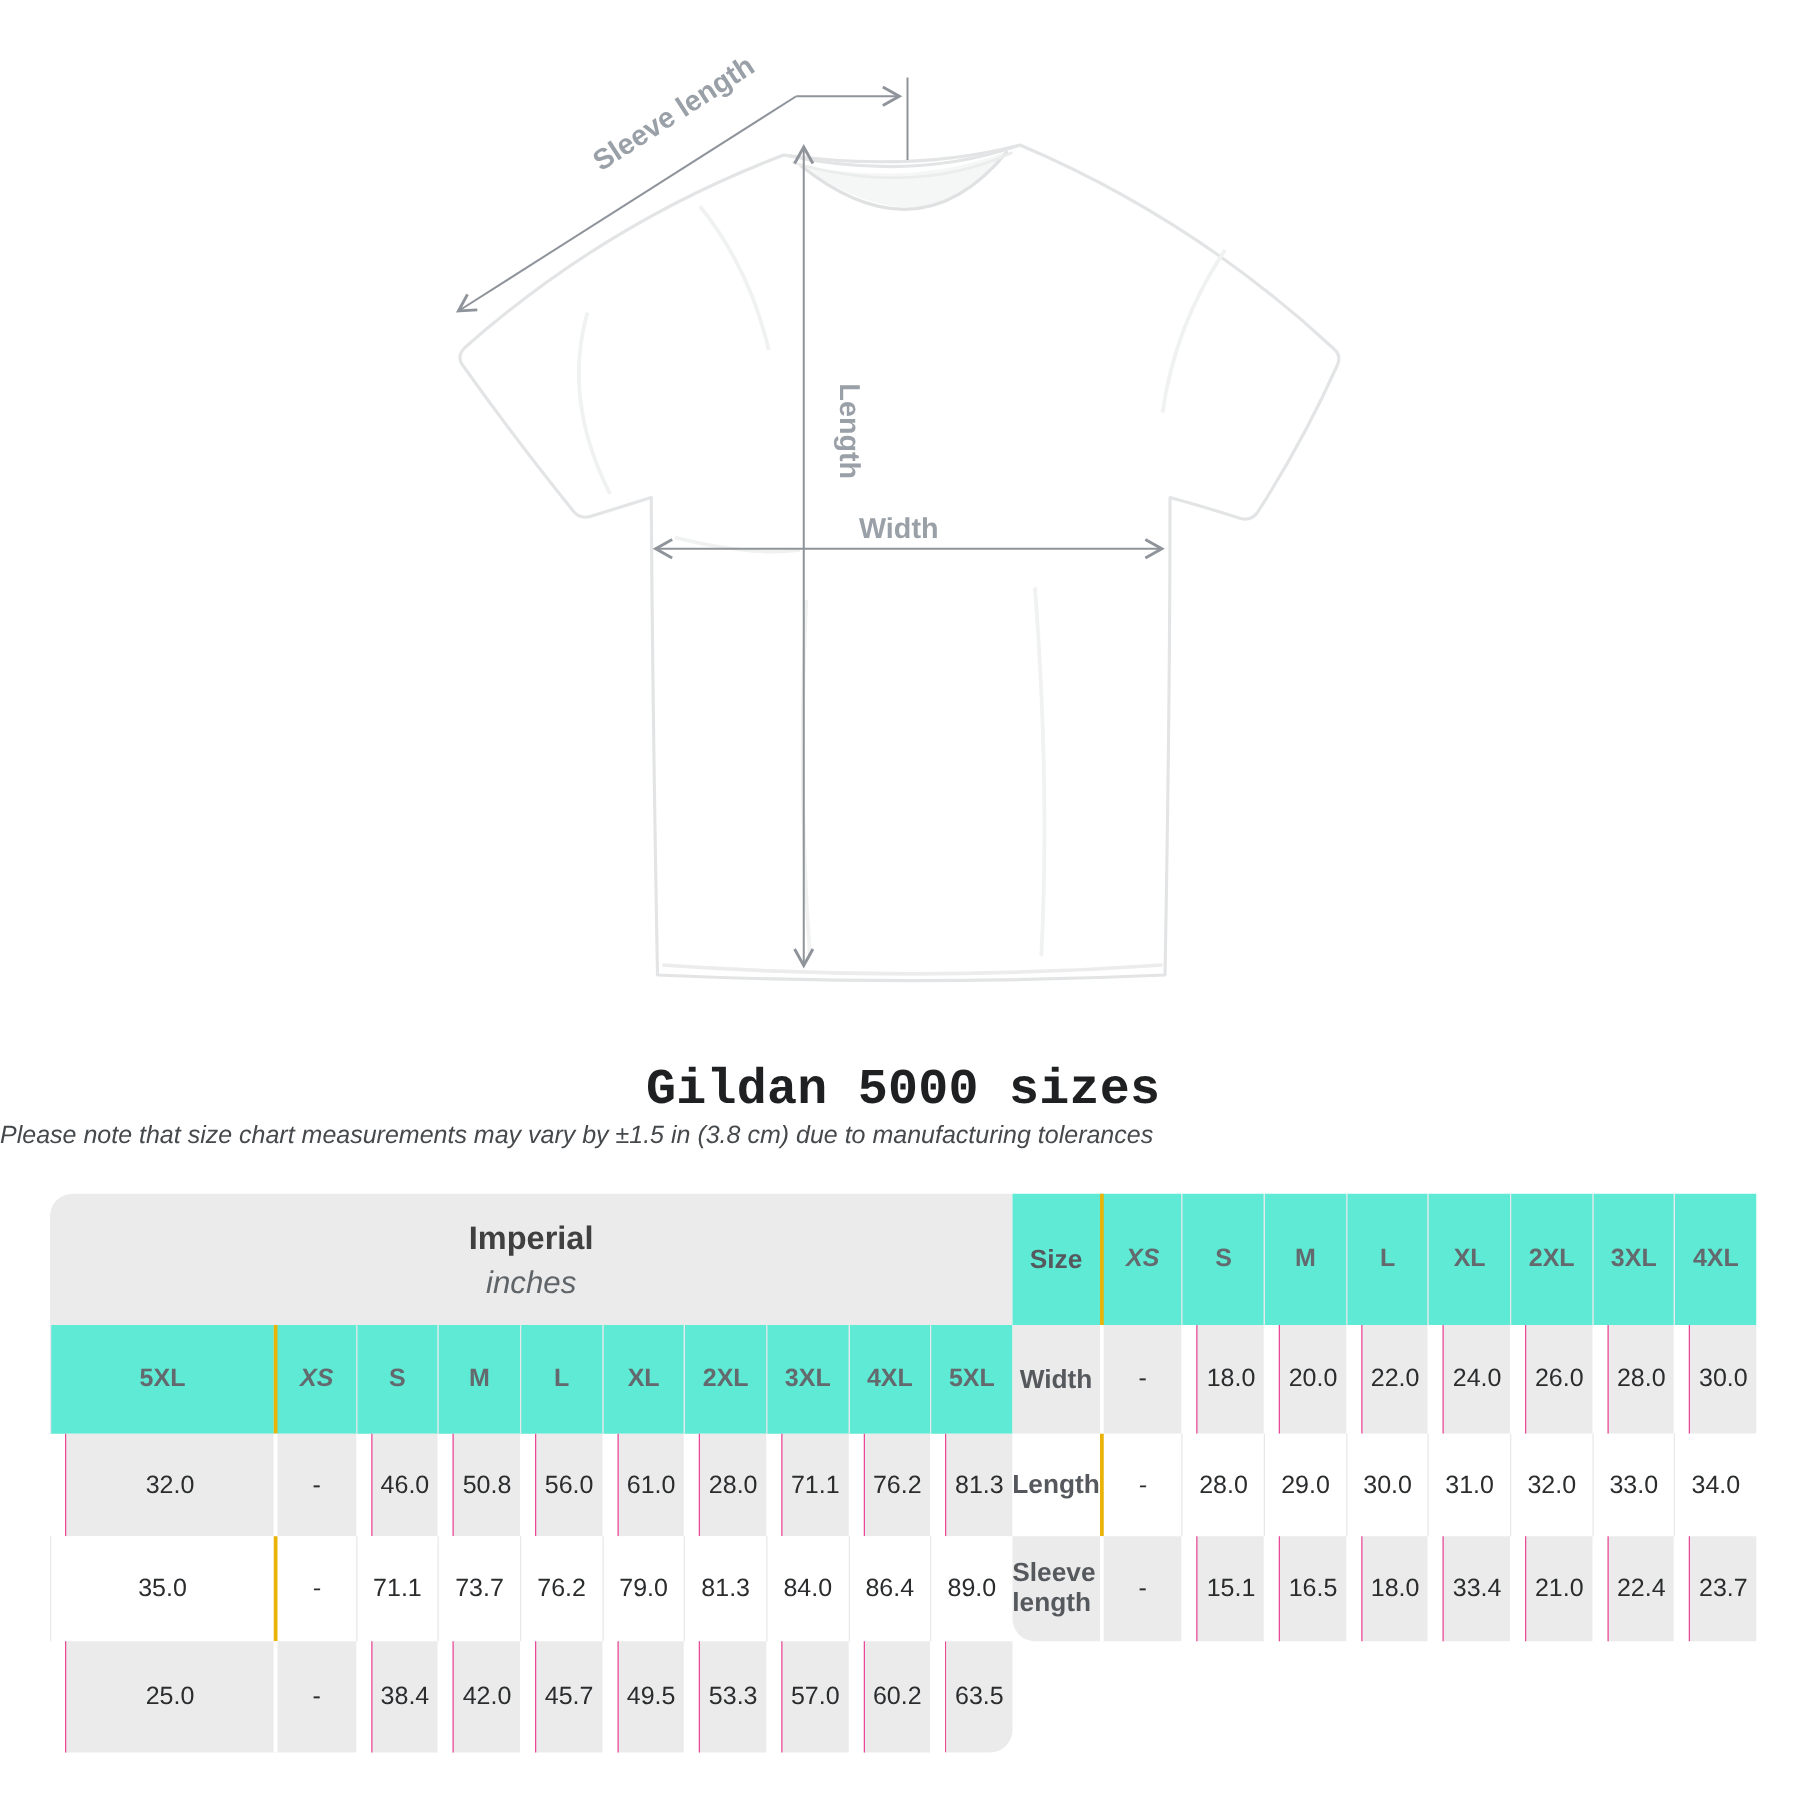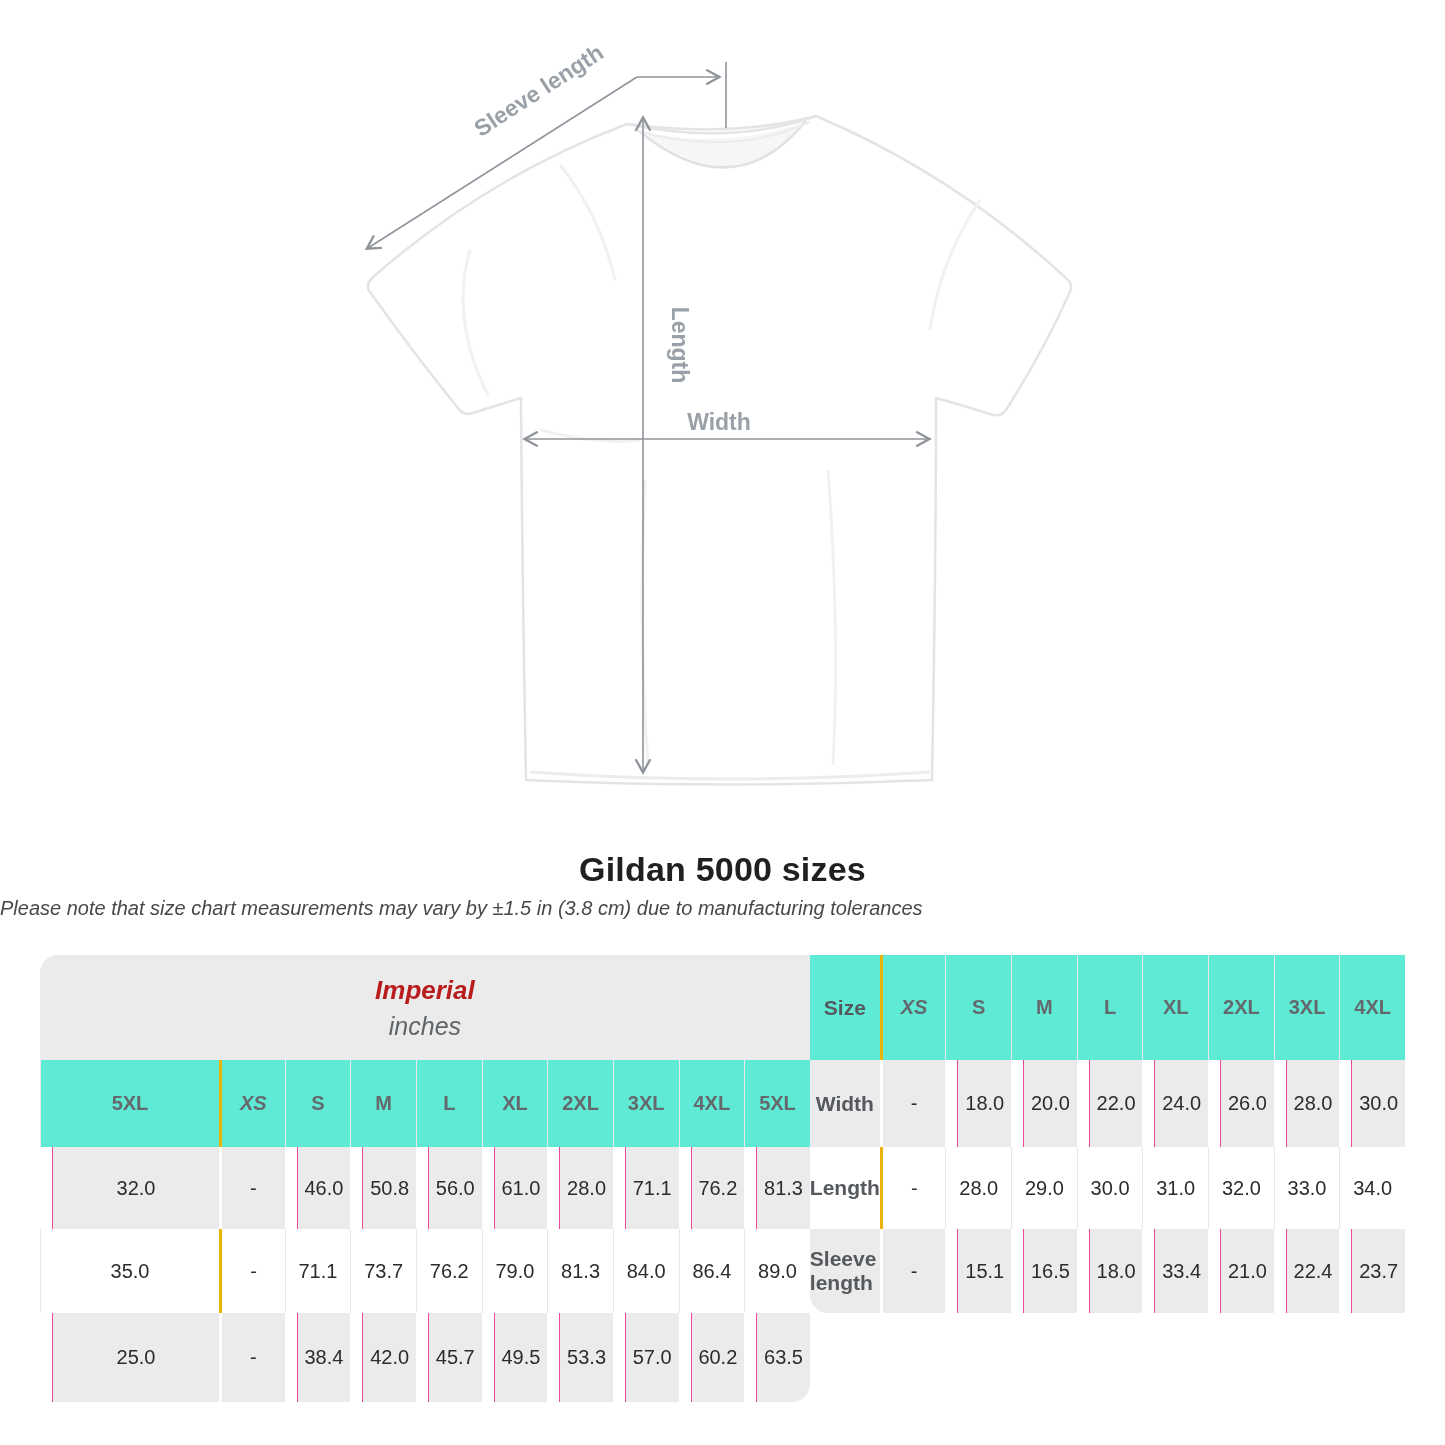--- a/index.html
+++ b/index.html
@@ -5,38 +5,38 @@
   html,body{margin:0;padding:0;background:#fff;}
   .page{
     position:relative;width:1445px;height:1445px;overflow:hidden;background:#ffffff;
     font-family:"Liberation Sans",sans-serif;
   }
   
   .diagram{position:absolute;left:0;top:0;width:1445px;height:845px;}
   
   .title{
     position:absolute;left:0;top:850px;width:1445px;text-align:center;
-    font-size:34px;font-weight:bold;color:#1f2022;letter-spacing:.2px;
+    font-size:40px;font-weight:bold;color:#1f2022;letter-spacing:.2px;font-family:Liberation Mono, monospace;
   }
   .subtitle{
     position:absolute;left:0;top:897px;width:1445px;text-align:left;
     font-size:20px;font-style:italic;color:#46494c;
   }
   
   .grid{
     position:absolute;left:40px;top:955px;width:1365px;height:447px;
     display:grid;
     grid-template-columns:179px repeat(18, 1fr);
     grid-template-rows:105px 87px 82px 84px 89px;
   }
   .cell{display:flex;align-items:center;justify-content:center;font-size:20px;color:#2a2c2e;}
   .band{background:#ebebeb;flex-direction:column;justify-content:center;gap:6px;}
   .band-left{grid-area:1/1/2/11;border-radius:18px 0 0 0;}
   .band-right{grid-area:1/11/2/20;border-radius:0 18px 0 0;}
-  .gname{font-size:26px;font-weight:bold;font-style:italic;color:#b91c1c;}
+  .gname{font-size:26px;font-weight:bold;color:#404040;}
   .gunit{font-size:25px;font-style:italic;color:#5f6468;}
   .header{background:#5eead4;font-weight:bold;color:#64696e;}
   .rowlabel{font-weight:bold;color:#55595d;font-size:21px;}
   .gray{background:#ebebeb;}
   .white{background:#ffffff;}
   .b1w{border-left:1px solid #e7e8e9;}
   .b3w{border-left:3px solid #eab308;font-style:italic;}
   .b1g{border-left:1px solid #ec4899;margin-left:12px;}
   .b3g{border-left:3px solid #ffffff;}
   .bl{border-radius:0 0 0 18px;}

